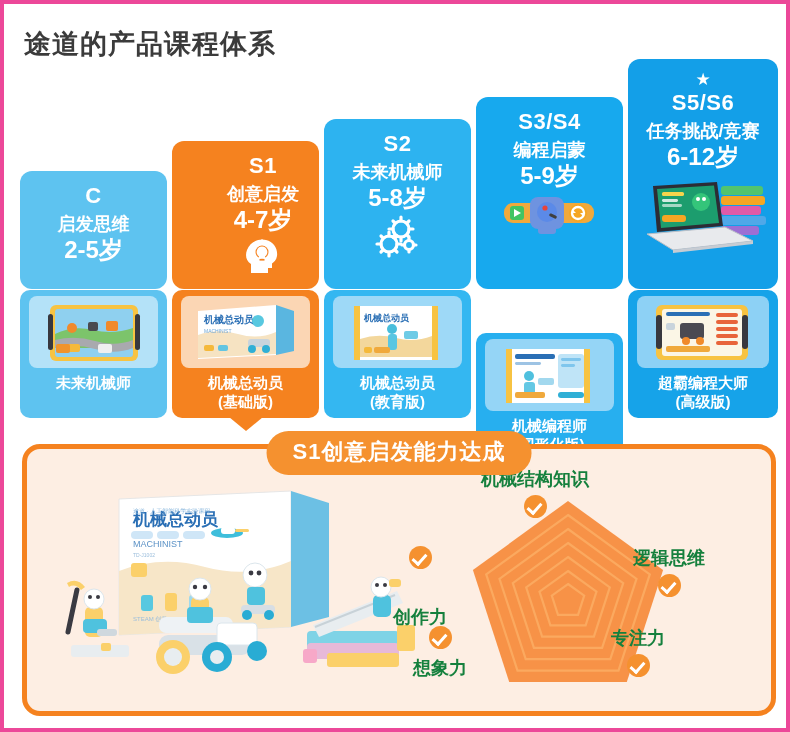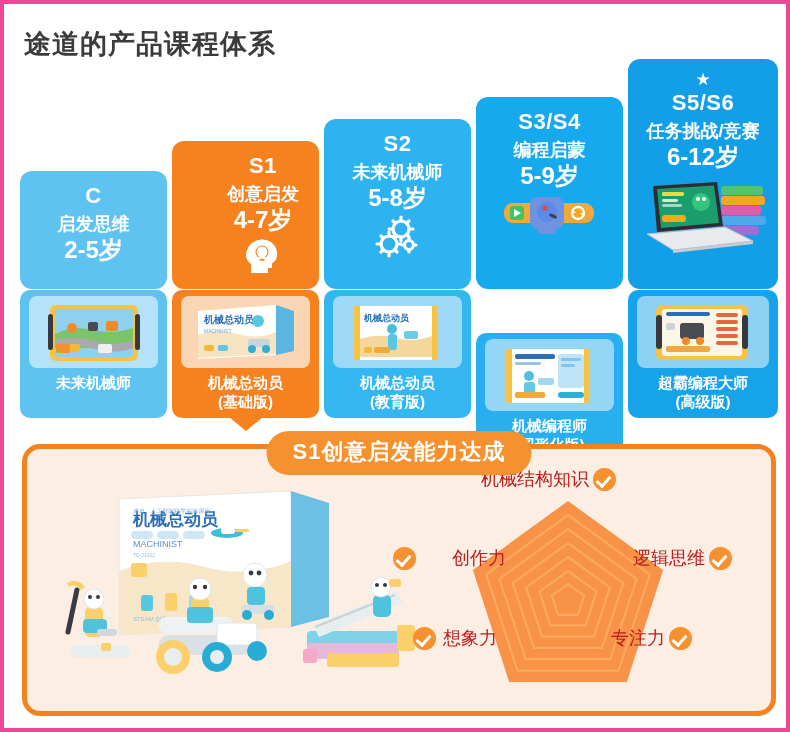--- a/index.html
+++ b/index.html
@@ -86,22 +86,22 @@
     top:0;width:0;height:0;
     border-left:13px solid transparent;
     border-right:13px solid transparent;
     border-top:11px solid #FDEEE3;
   }
 
   
   .radar{position:absolute;right:8px;top:14px;width:380px;height:246px;}
   .radar-label{
     position:absolute;
-    font-size:18px;font-weight:normal;color:#b91c1c;
-    white-space:nowrap;display:flex;align-items:center;gap:4px;
+    font-size:18px;font-weight:bold;color:#15803d;
+    white-space:nowrap;display:flex;align-items:center;gap:4px;flex-direction:column;
   }
   .chk{
     display:inline-block;width:23px;height:23px;border-radius:50%;
     background:#F5912F;position:relative;flex:0 0 auto;
   }
   .chk::after{
     content:"";position:absolute;left:6px;top:5px;
     width:6px;height:11px;border:solid #fff;border-width:0 3px 3px 0;
     transform:rotate(42deg);
   }

